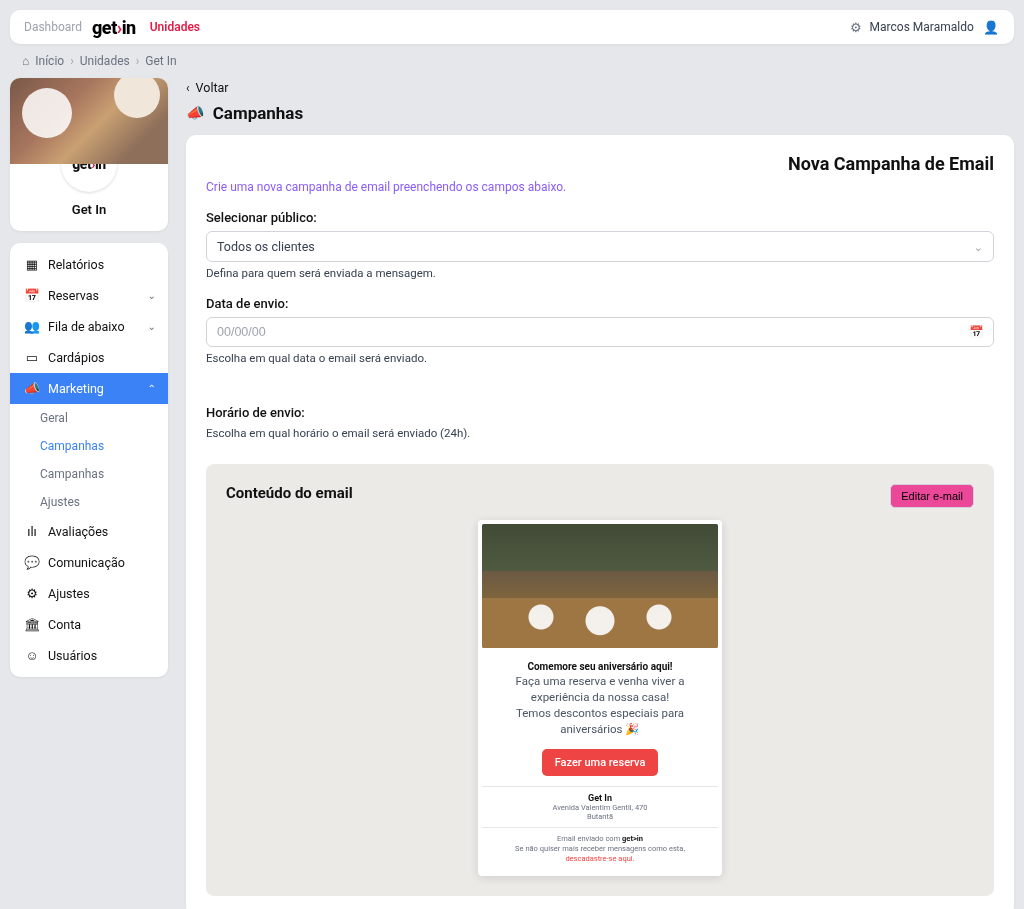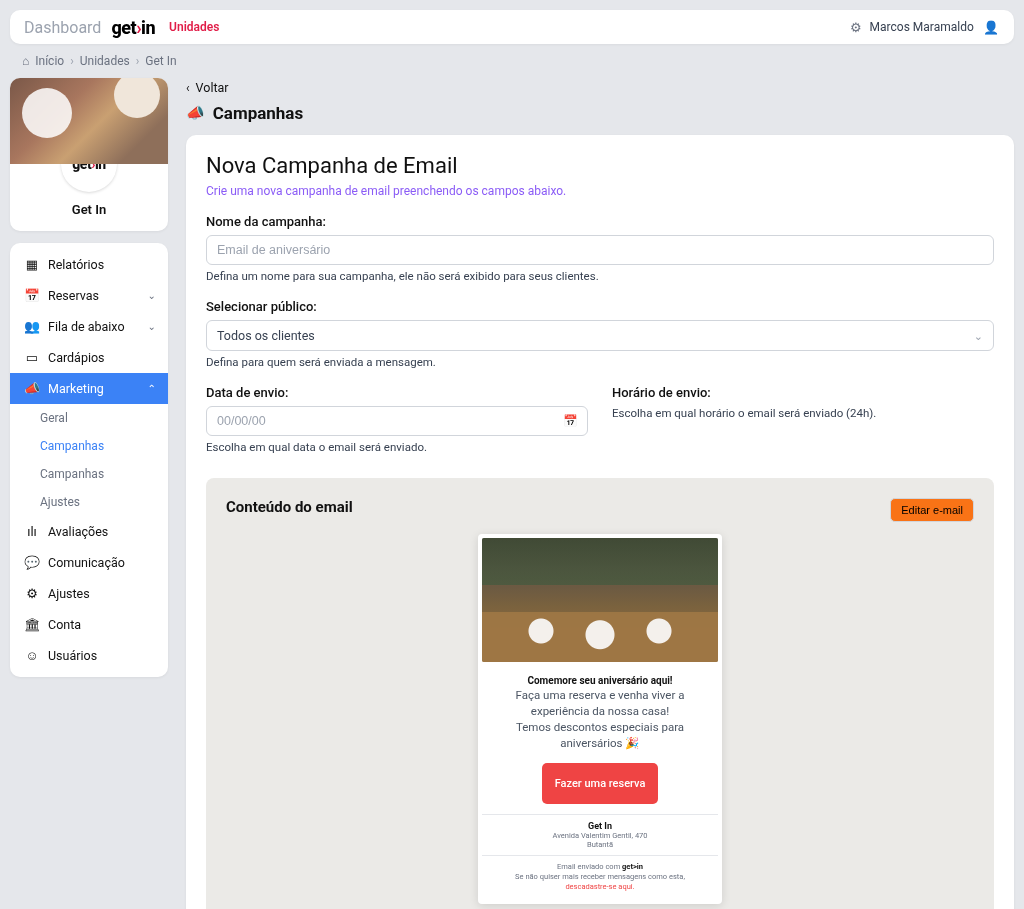--- a/index.html
+++ b/index.html
@@ -15,21 +15,21 @@
 .topbar {
   background: #fff;
   border-radius: 10px;
   margin: 10px 10px 0 10px;
   height: 34px;
   display: flex;
   align-items: center;
   padding: 0 14px;
   box-shadow: 0 1px 3px rgba(0,0,0,0.05);
 }
-.topbar .dash { color: #9ca3af; font-size: 16px; margin-right: 10px; }
+.topbar .dash { color: #9ca3af; font-size: 12px; margin-right: 10px; }
 .topbar .logo { font-weight: 800; font-size: 18px; letter-spacing: -0.5px; color: #000; }
 .topbar .logo .chev { color: #e11d48; }
 .topbar .unidades { color: #e11d48; margin-left: 14px; font-size: 12px; font-weight: 600; }
 .topbar .spacer { flex: 1; }
 .topbar .gear, .topbar .user-ico { color: #6b7280; margin-left: 10px; font-size: 13px; }
 .topbar .username { color: #374151; font-size: 12px; margin-left: 8px; }
 
 .breadcrumb {
   display: flex; align-items: center; gap: 6px;
   padding: 10px 22px; color: #6b7280; font-size: 12px;
@@ -78,52 +78,52 @@
 .nav-sub.active { color:#3b82f6; }
 
 .content { flex:1; }
 .back { display:flex; align-items:center; gap:6px; font-size:12.5px; color:#111; cursor:pointer; margin-bottom:8px; margin-top:2px;}
 .back .ic { font-size:12px; }
 .page-title-row { display:flex; align-items:center; gap:8px; margin-bottom:12px; }
 .page-title-row .ic { font-size:15px; }
 .page-title { font-size:17px; font-weight:700; }
 
 .form-card { padding: 18px 20px 20px 20px; }
-.form-h1 { font-size:22px; font-weight:400; margin-bottom:6px; }
+.form-h1 { font-size:18px; font-weight:700; margin-bottom:6px;text-align:right; }
 .form-desc { font-size:12px; color:#8b5cf6; margin-bottom:16px; }
 
 .label { font-size:13px; font-weight:500; margin-bottom:6px; }
 .input, .select {
   width:100%; border:1px solid #d1d5db; border-radius:6px;
   padding: 7px 10px; font-size:12.5px; background:#fff; color:#111;
   position: relative;
 }
 .input::placeholder { color:#9ca3af; }
 .hint { font-size:11.5px; color:#374151; margin-top:4px; }
 .field { margin-bottom:16px; }
-.row { display:flex; gap:24px; }
+.row { display:flex; gap:24px;flex-direction:column; }
 .row .field { flex:1; }
 .input-wrap { position:relative; }
 .input-trail {
   position:absolute; right:10px; top:50%; transform:translateY(-50%);
   color:#9ca3af; font-size:12px; pointer-events:none;
 }
 .select-val { color:#374151; }
 .select .caret {
   position:absolute; right:10px; top:50%; transform:translateY(-50%); color:#9ca3af; font-size:11px;
 }
 
 .preview-card {
   background:#ebeae7; border-radius:8px; padding:20px; margin-top:8px;
   position: relative;
 }
 .preview-head { display:flex; align-items:flex-start; justify-content:space-between; margin-bottom:12px;}
 .preview-title { font-size:15px; font-weight:700; color:#111; }
 .edit-btn {
-  background:#f97316; border:1px solid #d1d5db; border-radius:5px;
+  background:#ec4899; border:1px solid #d1d5db; border-radius:5px;
   font-size:11px; padding:5px 10px; cursor:pointer;
 }
 .email-frame {
   width:244px; margin:0 auto; background:#fff; border-radius:4px;
   box-shadow:0 2px 10px rgba(0,0,0,0.12); padding:4px;
 }
 .email-hero {
   height:124px; border-radius:2px;
   position: relative; overflow:hidden;
   background:linear-gradient(180deg,#5a4a39 0%,#6b5643 25%,#6c5a42 40%,#7a623e 55%,#8c6a3f 75%);
@@ -140,21 +140,21 @@
 .email-hero::after {
   content:''; position:absolute; left:0; right:0; top:0; height:38%;
   background: linear-gradient(180deg,#2f4a33 0%,#3a5a3e 100%);
   opacity:0.6;
 }
 .email-body { padding: 12px 14px 10px; text-align:center; }
 .email-h { font-size:10px; font-weight:700; line-height:1.3; }
 .email-p { font-size:11.5px; color:#4b5563; line-height:1.4; margin-bottom:12px; }
 .email-cta {
   display:inline-block; background:#ef4444; color:#fff; font-size:11px;
-  padding:14px 13px; border-radius:5px; font-weight:500;
+  padding:7px 13px; border-radius:5px; font-weight:500;
 }
 .email-foot {
   border-top:1px solid #e5e7eb; border-bottom:1px solid #e5e7eb;
   padding:6px 8px; text-align:center;
 }
 .email-foot .b { font-size:9px; font-weight:700; }
 .email-foot .s { font-size:7.5px; color:#6b7280; line-height:1.2; }
 .email-disclaimer { text-align:center; font-size:7.5px; color:#6b7280; padding:6px 14px 8px; line-height:1.3;}
 .email-disclaimer .lnk { color:#ef4444; }
 .email-disclaimer .bb { font-weight:700; color:#111; }
@@ -259,25 +259,20 @@
     </div>
     <div class="page-title-row">
       <span class="ic">📣</span>
       <span class="page-title">Campanhas</span>
     </div>
 
     <div class="card form-card">
       <div class="form-h1">Nova Campanha de Email</div>
       <div class="form-desc">Crie uma nova campanha de email preenchendo os campos abaixo.</div>
 
-      <div class="field">
-        <div class="label">Nome da campanha:</div>
-        <input class="input" placeholder="Email de aniversário" style="">
-        <div class="hint">Defina um nome para sua campanha, ele não será exibido para seus clientes.</div>
-      </div>
 
       <div class="field">
         <div class="label">Selecionar público:</div>
         <div class="select">
           <span class="select-val">Todos os clientes</span>
           <span class="caret">⌄</span>
         </div>
         <div class="hint">Defina para quem será enviada a mensagem.</div>
       </div>
 

